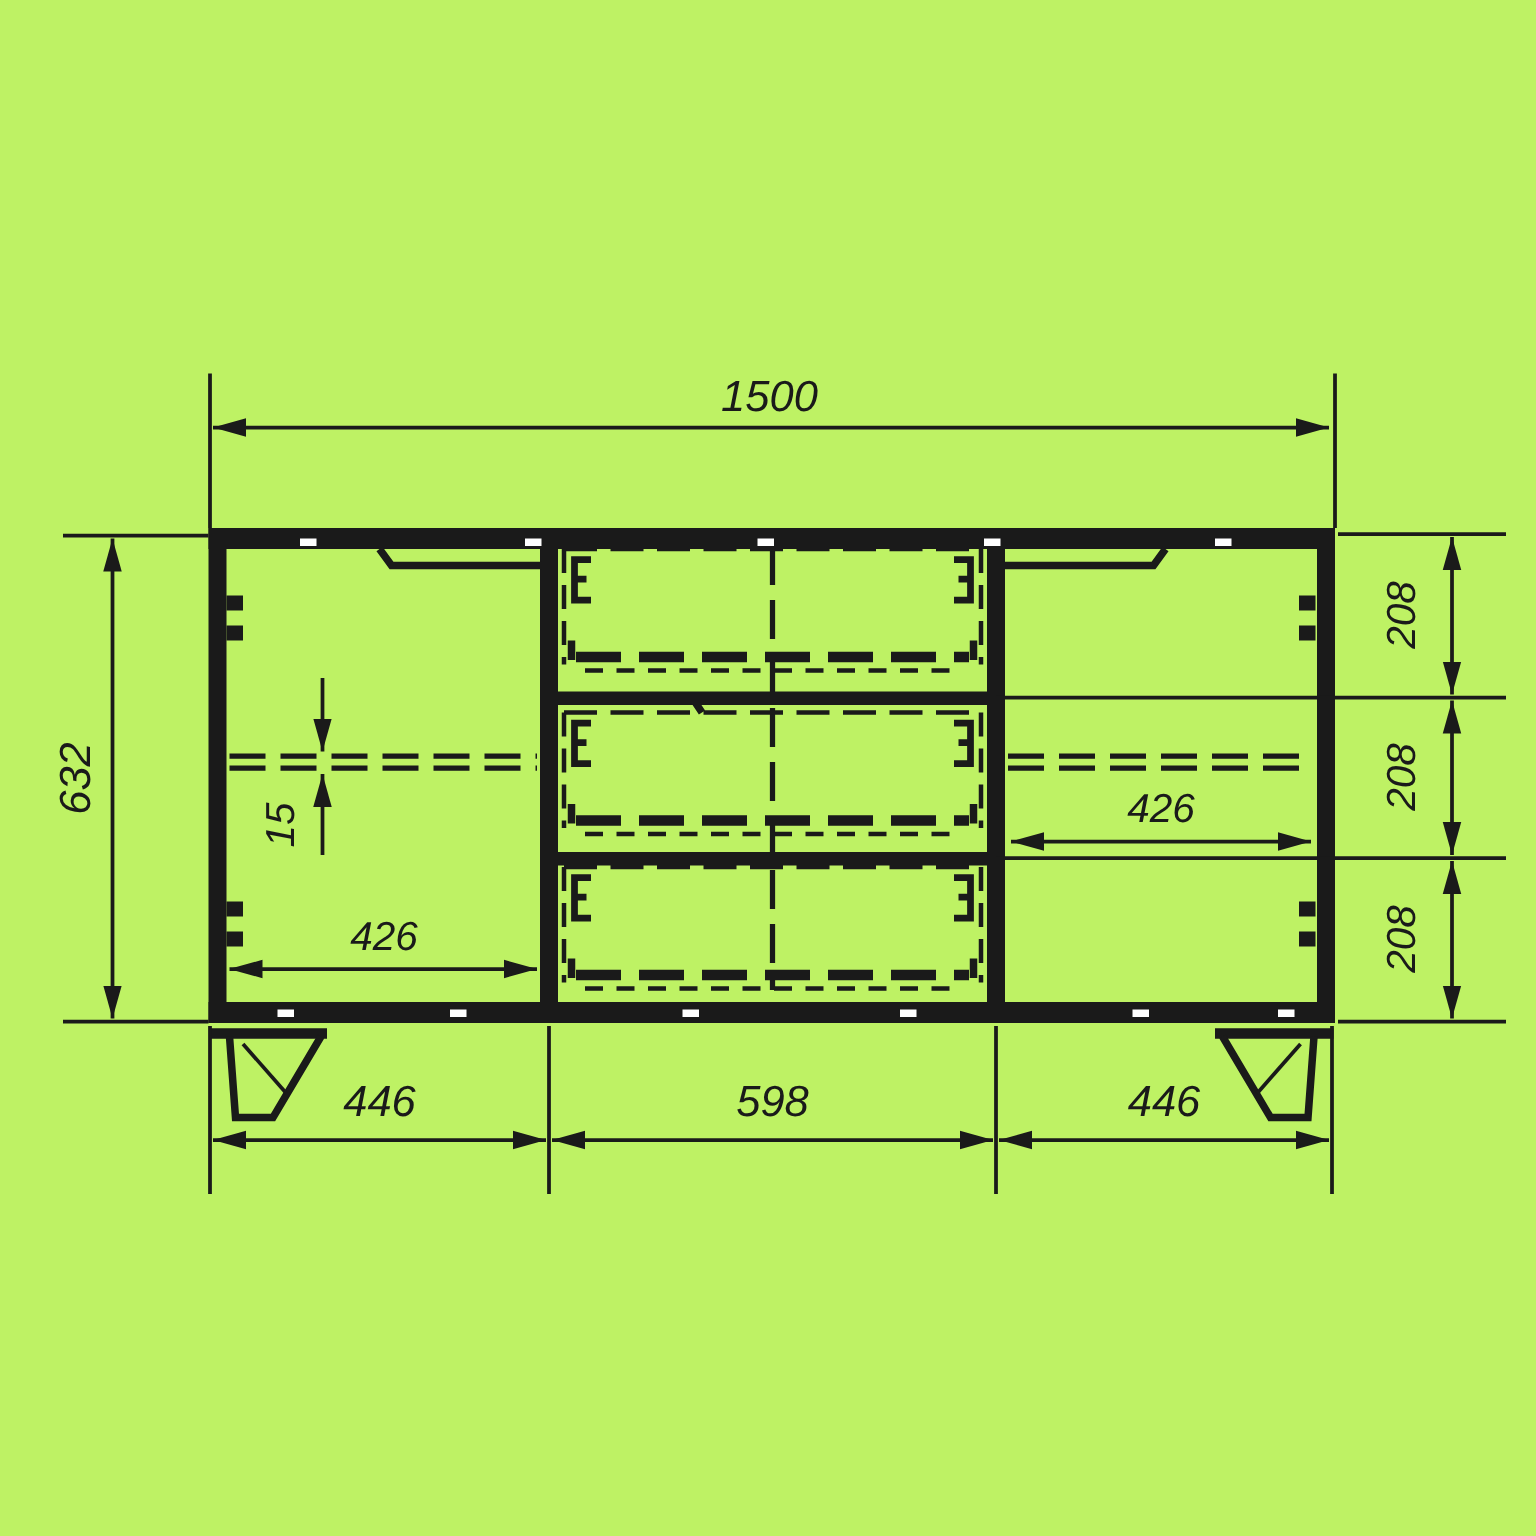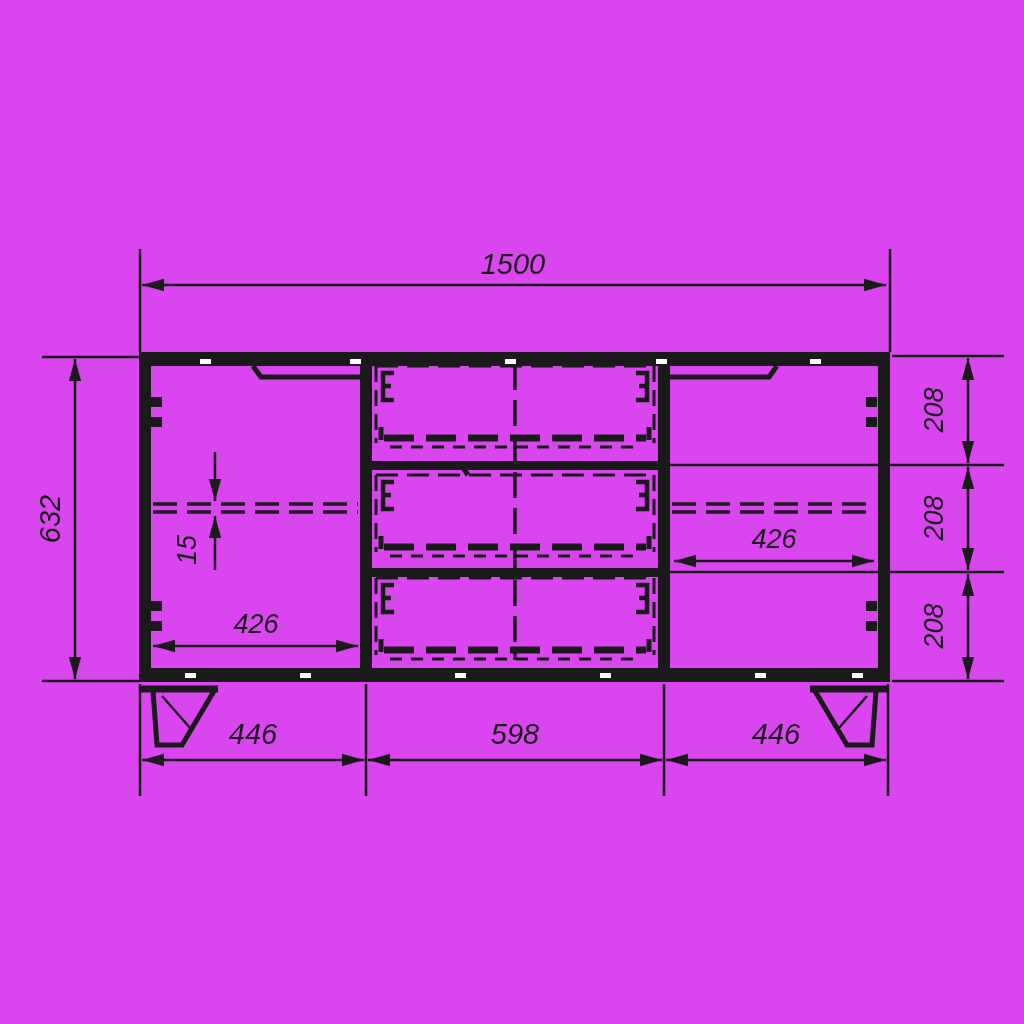--- a/index.html
+++ b/index.html
@@ -1,16 +1,16 @@
 <!DOCTYPE html>
 <html><head>
 <meta charset="utf-8">
 <style>
   html,body{margin:0;padding:0;background:#ffffff;}
-  .stage{position:relative;width:1024px;height:1024px;background:#d946ef;overflow:hidden;}
+  .stage{position:relative;width:1024px;height:1024px;background:#bef264;overflow:hidden;}
   svg{display:block;}
   svg text{
     font-family:"Liberation Sans", sans-serif;
     font-style:italic;
     fill:#1a1a1a;
   }
   .ink{stroke:#1a1a1a;fill:none;}
   .fillink{fill:#1a1a1a;stroke:none;}
   .thin{stroke-width:2.5;}
   .mid{stroke-width:3;}

